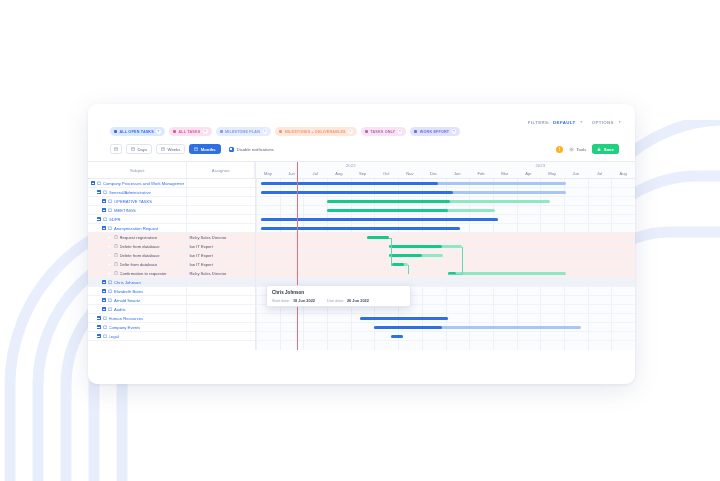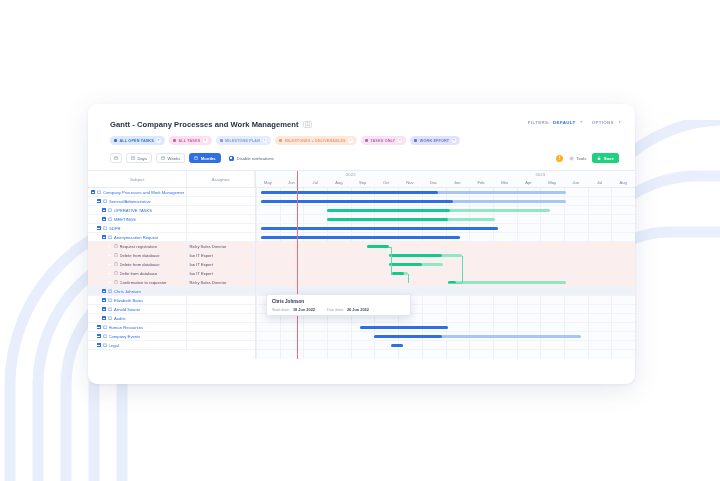--- a/index.html
+++ b/index.html
@@ -186,24 +186,20 @@
       <path d="M0 250 L0 150 A150 150 0 0 1 150 0 L260 0"></path>
       <path d="M0 250 L0 178 A122 122 0 0 1 122 56 L260 56"></path>
       <path d="M0 250 L0 206 A94 94 0 0 1 94 112 L260 112"></path>
     </g>
   </svg>
 </div>
 
 <div class="app-card">
 
   <div class="hdr">
-    <div class="hdr-title-row">
-      <div class="gantt-title">Gantt - Company Processes and Work Management</div>
-      <div class="title-badge">(1)</div>
-    </div>
 
     <div class="hdr-right">
       <div class="tip-grp">
         <span>FILTERS:</span>
         <span class="val">DEFAULT</span>
         <span class="caret">▾</span>
       </div>
       <div class="tip-grp">
         <span>OPTIONS</span>
         <span class="caret">▾</span>

